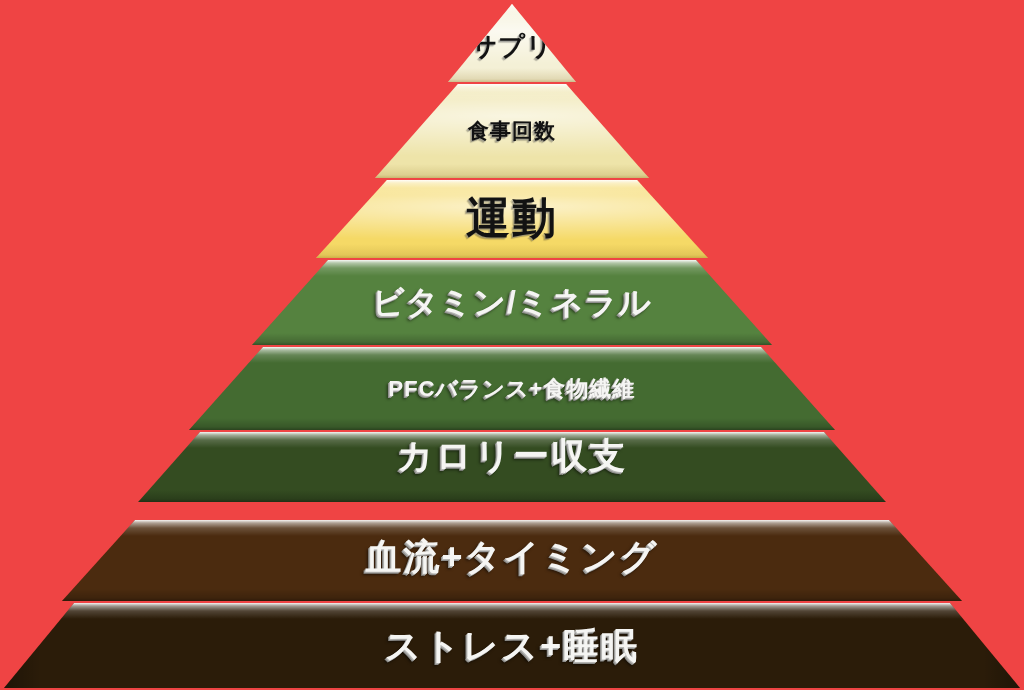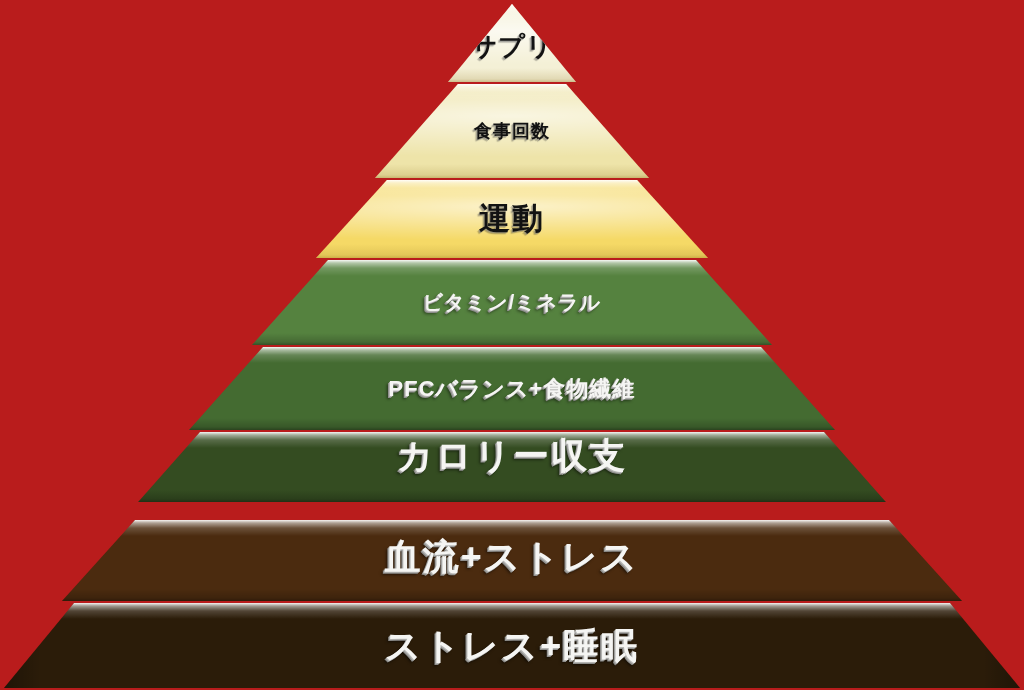--- a/index.html
+++ b/index.html
@@ -8,21 +8,21 @@
     background: #ffffff;
     width: 1024px;
     height: 690px;
     overflow: hidden;
     font-family: "Liberation Sans", "DejaVu Sans", sans-serif;
   }
   .stage {
     position: relative;
     width: 1024px;
     height: 690px;
-    background: #b91c1c;
+    background: #ef4444;
   }
   .level {
     position: absolute;
     left: 0;
     width: 1024px;
     background-color: var(--c, #cccccc);
     color: var(--tc, #ffffff);
     display: flex;
     flex-direction: column;
     align-items: center;
@@ -54,23 +54,23 @@
   .t-black {
     color: #121212;
     text-shadow: -1px 1px 0 rgba(135,135,135,0.55), -2px 2px 1px rgba(0,0,0,0.25);
   }
   .t-emboss {
     color: #f5f5f3;
     text-shadow: -1px 1px 0 #b4b4b2, -2px 2px 0 #8e8e8c, -3px 3px 3px rgba(0,0,0,0.55);
   }
   .line { display: block; }
   .fs-s1 { font-size: 26px; line-height: 1.2; letter-spacing: 1px; }
-  .fs-s2 { font-size: 18px; line-height: 1.45; letter-spacing: 1px; text-align: right; }
-  .fs-xl { font-size: 31px; line-height: 1.1; letter-spacing: 2px; font-family: Liberation Serif, serif; }
-  .fs-m2 { font-size: 20px; line-height: 1.38; letter-spacing: 1px; }
+  .fs-s2 { font-size: 21px; line-height: 1.45; letter-spacing: 1px; text-align: right; }
+  .fs-xl { font-size: 44px; line-height: 1.1; letter-spacing: 2px; font-family: Liberation Serif, serif; }
+  .fs-m2 { font-size: 32px; line-height: 1.38; letter-spacing: 1px; }
   .fs-m  { font-size: 22px; line-height: 1.15; letter-spacing: 1px; }
   .fs-l  { font-size: 36px; line-height: 1.15; letter-spacing: 2px; }
 </style>
 </head>
 <body>
 
 <div class="stage">
 
   <div class="level lv1 glossy" style="--c: #f4f0d6; --tc: #121212;">
     <span class="line t-black fs-s1">サプリ</span>
@@ -90,20 +90,20 @@
 
   <div class="level lv5" style="--c: #446b31; --tc: #f5f5f3;">
     <span class="line t-emboss fs-m">PFCバランス+食物繊維</span>
   </div>
 
   <div class="level lv6" style="--c: #344c21; --tc: #f5f5f3;">
     <span class="line t-emboss fs-l">カロリー収支</span>
   </div>
 
   <div class="level lv7" style="--c: #4b2b0f; --tc: #f5f5f3;">
-    <span class="line t-emboss fs-l">血流+ストレス</span>
+    <span class="line t-emboss fs-l">血流+タイミング</span>
   </div>
 
   <div class="level lv8" style="--c: #2b1c09; --tc: #f5f5f3;">
     <span class="line t-emboss fs-l">ストレス+睡眠</span>
   </div>
 
 </div>
 
 </body></html>

